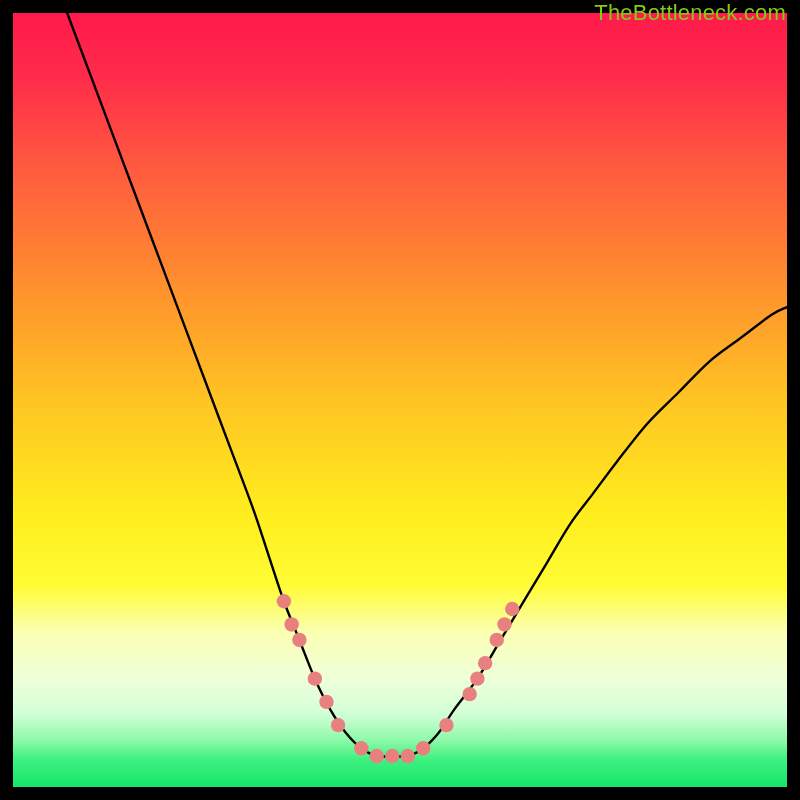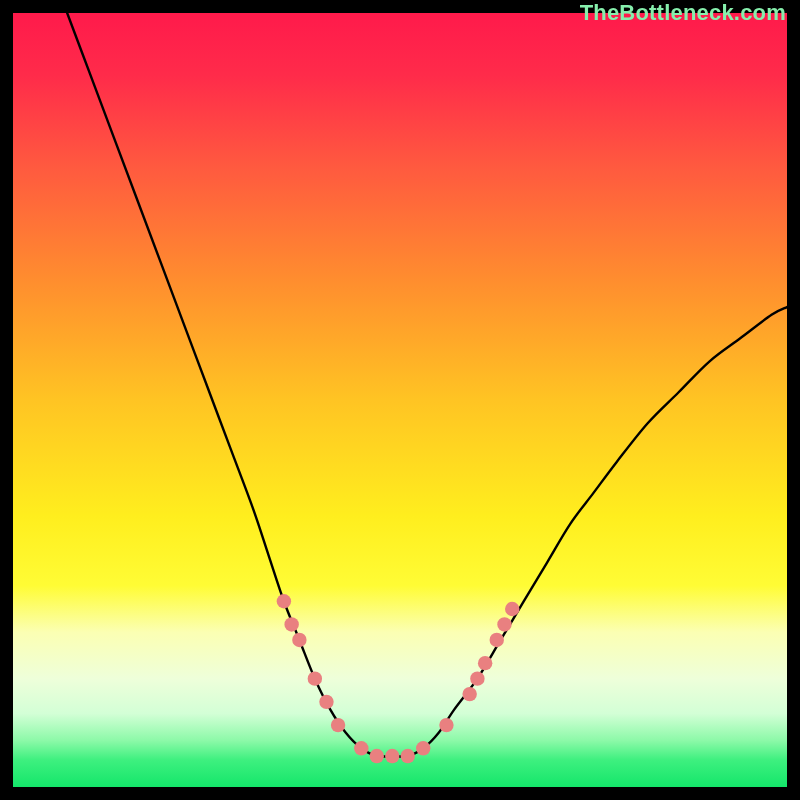--- a/index.html
+++ b/index.html
@@ -36,23 +36,23 @@
     left: 0;
     top: 0;
     width: 774px;
     height: 774px;
     pointer-events: none;
   }
   .watermark {
     position: absolute;
     top: 0px;
     right: 14px;
-    color: #86efac;
+    color: #84cc16;
     font-size: 22px;
-    font-weight: 700;
+    font-weight: 400;
     letter-spacing: 0.2px;
     text-align: left;
   }
 </style>
 </head>
 <body>
 
 <div class="stage">
   <div class="plot">
     <svg class="gradient" viewBox="0 0 774 774" preserveAspectRatio="none">

